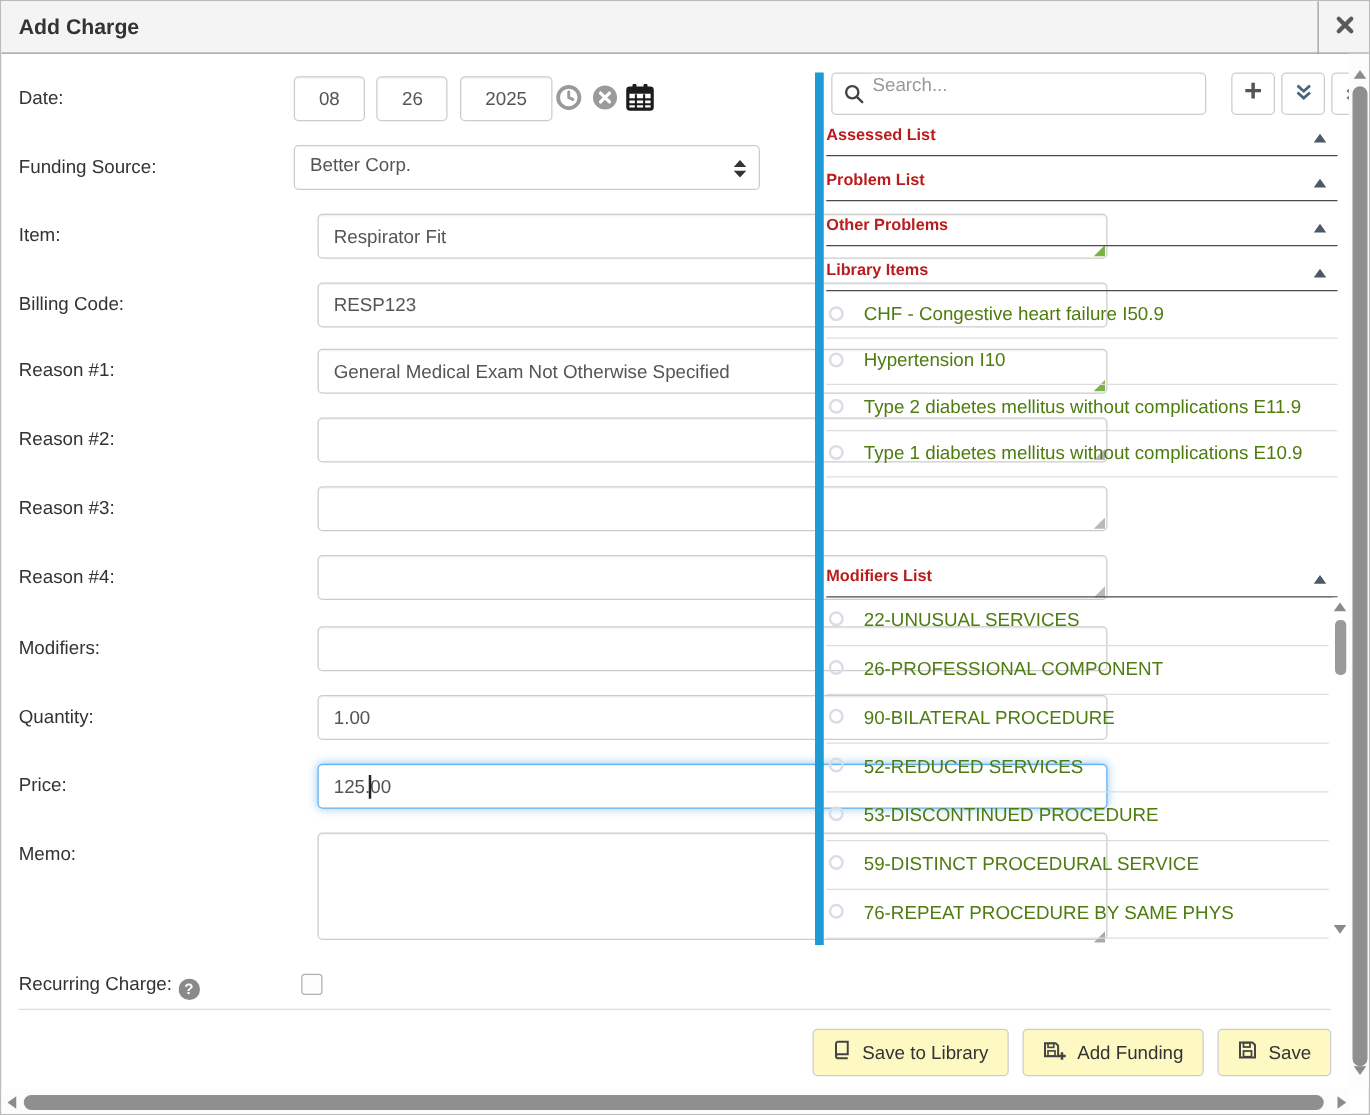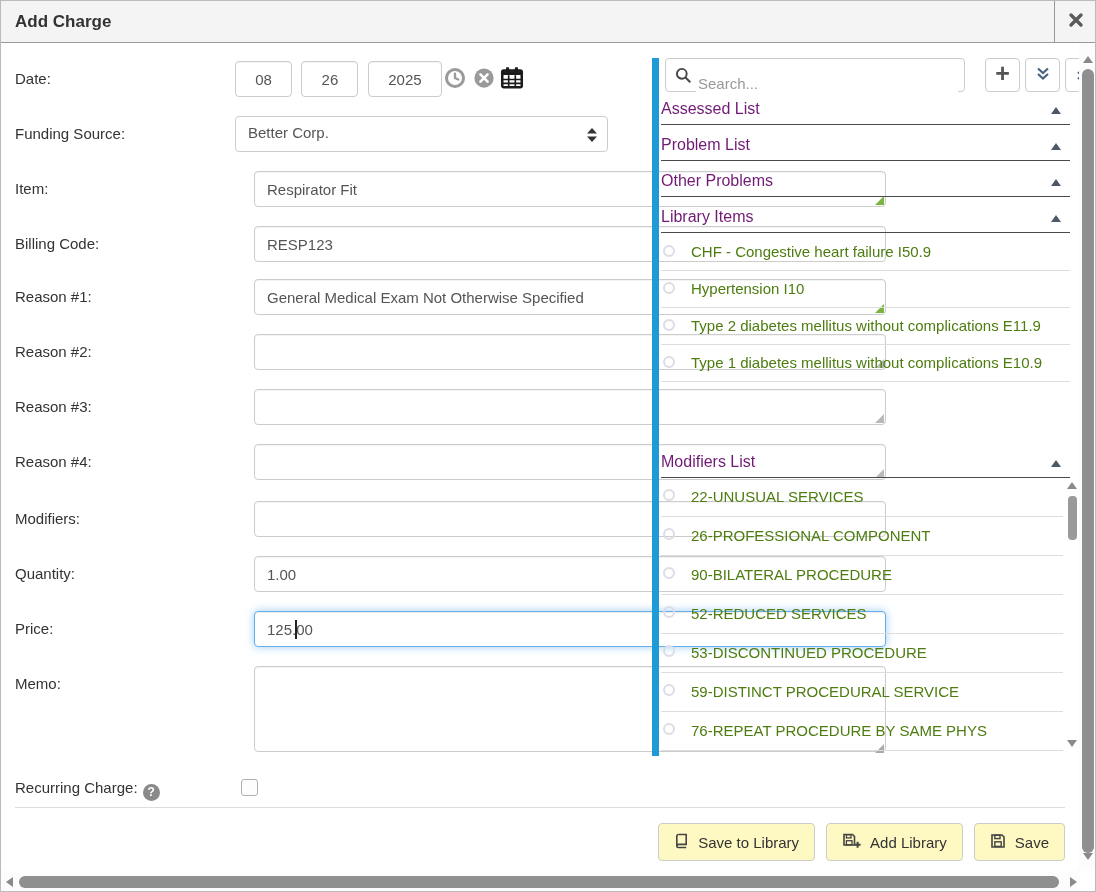--- a/index.html
+++ b/index.html
@@ -58,28 +58,28 @@
     background:#fef9c3;border:1px solid #ccc;border-radius:4px;font-size:15px;color:#333;
     font-family:"Liberation Sans","DejaVu Sans",sans-serif;cursor:pointer;}
 
   
   .right-panel{position:absolute;left:651px;top:57px;width:427px;height:700px;}
   .accent-bar{position:absolute;left:0;top:0;width:7px;height:698px;background:var(--accent-blue,#1e9ad6);}
   .search-row{position:absolute;left:13px;top:0;width:414px;height:34px;}
   .search-box{position:absolute;left:0;top:0;width:300px;height:34px;border:1px solid #ccc;
     border-radius:4px;background:#fff;}
   .search-box svg{position:absolute;left:9px;top:8px;}
-  .search-box input{position:absolute;left:30px;top:15px;width:262px;height:18px;border:none;
+  .search-box input{position:absolute;left:30px;top:0;width:262px;height:18px;border:none;
     outline:none;font-size:15px;color:#701a75;font-family:"Liberation Sans","DejaVu Sans",sans-serif;}
   .search-box input::placeholder{color:#999;opacity:1;}
   .sq-btn{position:absolute;top:0;width:35px;height:34px;background:#fff;border:1px solid #ccc;
     border-radius:4px;display:flex;align-items:center;justify-content:center;cursor:pointer;padding:0;}
   .plus-glyph{font-size:25px;font-weight:bold;color:#555;line-height:25px;margin-top:-3px;}
   .sec-hdr{position:absolute;left:9px;width:409px;height:25px;border-bottom:1px solid #4a4a4a;
-    font-size:16px;font-weight:normal;color:#701a75;cursor:pointer;}
+    font-size:13px;font-weight:bold;color:#b91c1c;cursor:pointer;}
   .tri-up{position:absolute;right:9px;top:7px;width:0;height:0;
     border-left:5px solid transparent;border-right:5px solid transparent;
     border-bottom:7px solid #4c5866;}
   .plist{position:absolute;left:9px;width:409px;}
   .prow{position:relative;padding:4px 20px 4px 30px;line-height:28px;font-size:15px;color:#4d7c0f;
     border-bottom:1px solid #ddd;cursor:pointer;}
   .prow.mod{padding:5px 26px 5px 30px;}
   .circ{position:absolute;left:2px;top:11px;width:12px;height:12px;border-radius:50%;
     border:2px solid #dcdce8;background:transparent;}
   .inner-sb{position:absolute;right:0;top:420px;width:13px;height:273px;background:#fff;}
@@ -263,21 +263,21 @@
     </button>
     <button class="btn">
       <span>
         <svg width="19" height="17" viewBox="0 0 19 16">
             <path d="M2 2h8.5l2 2v8.5H2z" fill="none" stroke="#444" stroke-width="1.6"></path>
             <rect x="4.4" y="8.2" width="5.6" height="4.2" fill="none" stroke="#444" stroke-width="1.3"></rect>
             <rect x="4.4" y="2.2" width="4.6" height="3.2" fill="none" stroke="#444" stroke-width="1.3"></rect>
             <path d="M15.6 9.2v6M12.6 12.2h6" stroke="#444" stroke-width="2"></path>
           </svg>
       </span>
-      <span>Add Library</span>
+      <span>Add Funding</span>
     </button>
     <button class="btn">
       <span>
         <svg width="16" height="16" viewBox="0 0 16 16">
             <path d="M2 2h10l2 2v10H2z" fill="none" stroke="#444" stroke-width="1.6"></path>
             <rect x="4.8" y="8.8" width="6.4" height="4.6" fill="none" stroke="#444" stroke-width="1.4"></rect>
             <rect x="4.8" y="2.2" width="5.2" height="3.4" fill="none" stroke="#444" stroke-width="1.4"></rect>
           </svg>
       </span>
       <span>Save</span>

